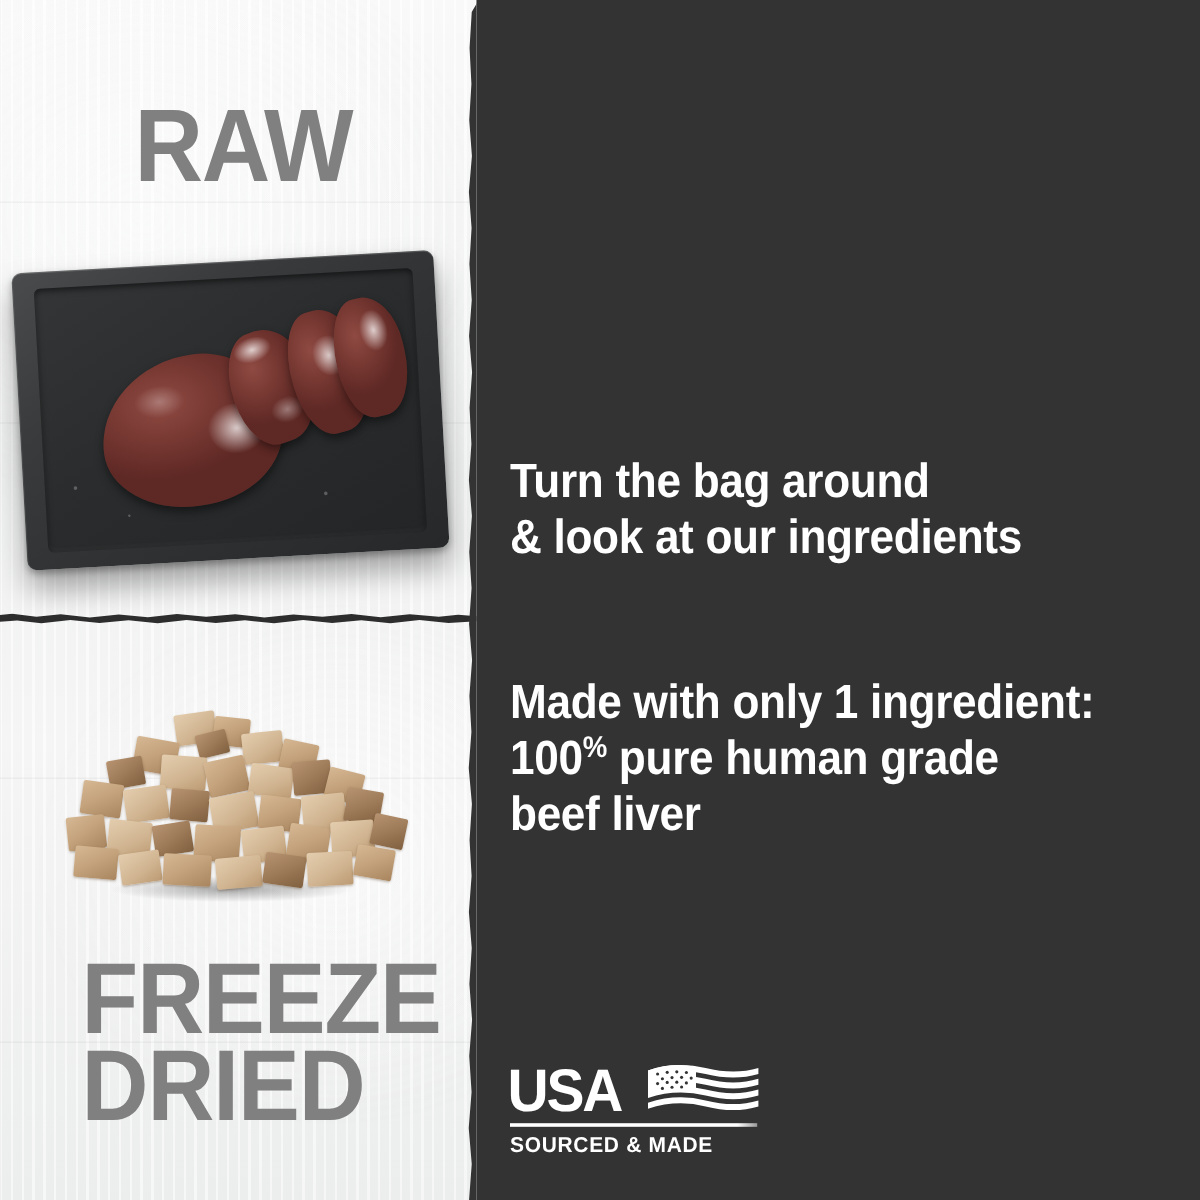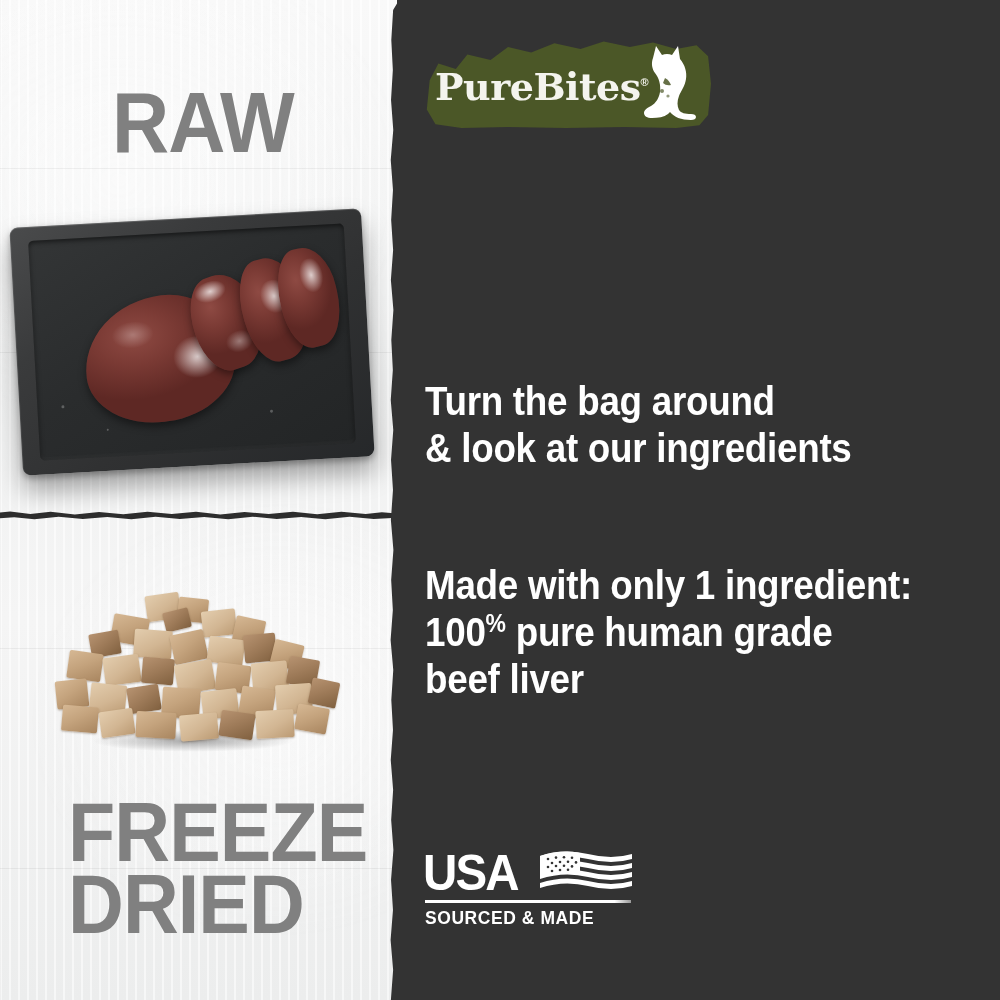--- a/index.html
+++ b/index.html
@@ -151,21 +151,21 @@
     font-weight:bold; font-size:40px; line-height:1.17;
     letter-spacing:-.3px;
     transform:scaleX(.92); transform-origin:left center;
     white-space:pre-line;
   }
   #msg-1{ left:28px; top:378px; }
   #msg-2{ left:28px; top:562px; }
   .pct{ font-size:25px; vertical-align:super; }
 
   
-  .usa{ position:absolute; left:26px; top:844px; width:220px; height:86px; }
+  .usa{ position:absolute; left:26px; top:880px; width:220px; height:86px; }
   .usa-row{ position:relative; height:52px; }
   .usa-word{
     position:absolute; left:0; top:0;
     font-family:"Liberation Sans", sans-serif; font-weight:bold;
     font-size:50px; color:#fff; letter-spacing:-2px;
     transform:scaleX(.95); transform-origin:left center;
   }
   .usa-flag{ position:absolute; left:115px; top:4px; width:96px; height:44px; }
   .usa-rule{
     position:absolute; left:2px; top:56px; width:206px; height:3px;
@@ -259,35 +259,20 @@
     </div>
 
     <div class="panel-label" id="fd-label">FREEZE
 DRIED</div>
 
     <div class="torn-edge"></div>
   </div>
 
   <div class="right-panel">
 
-    <div class="logo-wrap">
-      <div class="logo-patch"></div>
-      <div class="logo-text"><span>PureBites</span><span class="logo-reg">®</span></div>
-      <svg class="cat" viewBox="0 0 62 80">
-        <path fill="#ffffff" d="M18 14 L21 2 L27 11 C30 9.5 34 9.5 37 11 L43 2 L45 15
-          C50 21 52 28 51 35 C50 42 46 47 44 52 C42 57 42 62 44 66
-          C46 69 50 70 56 70 C59 70 61 71 61 73 C61 75 59 76 56 76
-          C46 76 39 73 35 68 L33 70 C29 73 23 74 17 74
-          C12 74 9 72 9 69 C9 66 12 64 16 62 C21 59 24 54 25 48
-          C26 41 24 34 20 29 C17 25 16 19 18 14 Z"></path>
-        <path fill="#4b5727" d="M30 34 q4 2 6 7 q-5 1-8-2 z" opacity=".85"></path>
-        <circle cx="27" cy="47" r="2" fill="#4b5727" opacity=".7"></circle>
-        <circle cx="33" cy="52" r="1.6" fill="#4b5727" opacity=".6"></circle>
-      </svg>
-    </div>
 
     <div class="msg" id="msg-1">Turn the bag around
 &amp; look at our ingredients</div>
 
     <div class="msg" id="msg-2"><span>Made with only 1 ingredient:</span><br><span>100</span><span class="pct">%</span><span> pure human grade</span><br><span>beef liver</span></div>
 
     <div class="usa">
       <div class="usa-row">
         <div class="usa-word">USA</div>
         <svg class="usa-flag" viewBox="0 0 96 44">

